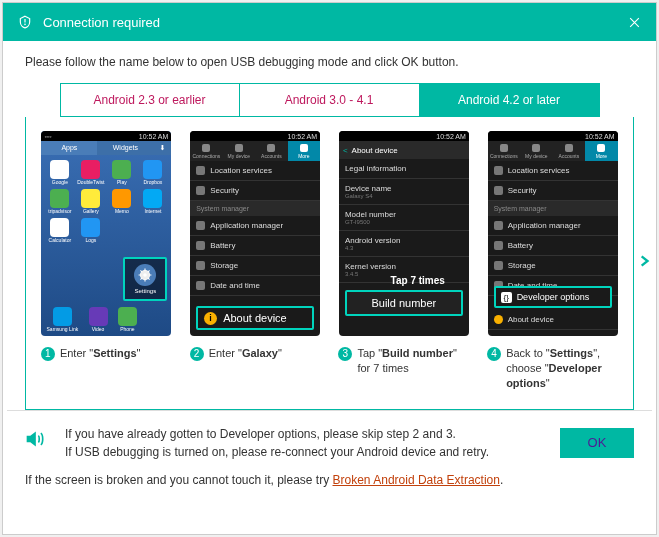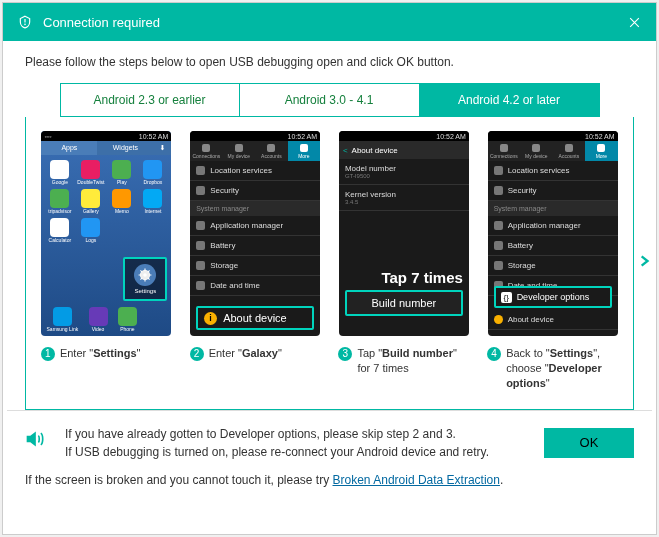--- a/index.html
+++ b/index.html
@@ -4,21 +4,21 @@
 <style>
   * { box-sizing: border-box; margin: 0; padding: 0; }
   body { font-family: Arial, sans-serif; background: #f0f0f0; width: 659px; height: 537px; overflow: hidden; }
   .dialog { width: 655px; height: 533px; background: #fff; border: 1px solid #ccc; margin: 2px; display: flex; flex-direction: column; }
   .titlebar { background: #00b8a3; color: #fff; height: 38px; display: flex; align-items: center; padding: 0 14px; }
   .titlebar .shield { width: 16px; height: 16px; margin-right: 10px; display:flex;align-items:center;justify-content:center;}
   .titlebar .title { flex: 1; font-size: 13px; }
   .titlebar .close { width: 16px; height: 16px; cursor: pointer; display:flex;align-items:center;justify-content:center; }
   .instructions { padding: 14px 22px 8px; font-size: 12px; color: #333; }
   .tabs { display: flex; justify-content: center; padding: 6px 22px 0; }
-  .tab { flex: 0 0 180px; text-align: center; padding: 9px 0; font-size: 12px; border: 1px solid #00b8a3; color: #15803d; cursor: pointer; }
+  .tab { flex: 0 0 180px; text-align: center; padding: 9px 0; font-size: 12px; border: 1px solid #00b8a3; color: #be185d; cursor: pointer; }
   .tab + .tab { border-left: none; }
   .tab.active { background: #00b8a3; color: #fff; }
   .steps-box { margin: 0 22px; border: 1px solid #00b8a3; border-top:none; padding: 14px 6px 18px; position: relative; display: flex; justify-content: space-around; }
   .step { width: 135px; display: flex; flex-direction: column; align-items: center; }
   .phone { width: 130px; height: 205px; background: #1a1a1a; border-radius: 4px; position: relative; overflow: hidden; font-size: 8px; color: #ddd; }
   .phone .statusbar { height: 10px; background: #000; display:flex; justify-content:space-between; align-items:center; padding:0 3px; font-size:7px;}
   
   .phone.home { background: linear-gradient(180deg,#3a6fb5 0%,#1e4a85 100%); }
   .home .toptabs { display:flex; background:#3d6fa8; }
   .home .toptabs div { flex:1; text-align:center; padding:3px 0; font-size:7px; color:#fff; }
@@ -40,34 +40,34 @@
   .dark .toolbar .tb .ti { width:8px; height:8px; background:#888; border-radius:2px; margin-bottom:1px;}
   .dark .toolbar .tb.more .ti { background:#fff; }
   .dark .section { padding:4px 6px; font-size:7px; color:#888; background:#2a2a2a; }
   .dark .item { padding:5px 6px; font-size:8px; color:#ddd; display:flex; align-items:center; gap:5px; border-bottom:1px solid #333;}
   .dark .item .ii { width:9px; height:9px; background:#777; border-radius:2px;}
   .dark .item .sub { font-size:6px; color:#777; display:block;}
   .highlight-box { border:2px solid #00d4bd; border-radius:2px; }
   .about-hl { position:absolute; bottom:6px; left:6px; right:6px; height:24px; background:#1a1a1a; display:flex; align-items:center; gap:6px; padding:0 6px;}
   .about-hl .ic { width:13px; height:13px; border-radius:50%; background:#f9b000; color:#000; display:flex;align-items:center;justify-content:center; font-size:9px; font-weight:bold;}
   .build-hl { position:absolute; bottom:20px; left:6px; right:6px; height:26px; background:#222; display:flex; align-items:center; justify-content:center; color:#fff; font-size:11px;}
-  .tap7 { position:absolute; bottom:50px; right:6px; color:#fff; font-size:15px; font-weight:bold;}
+  .tap7 { position:absolute; bottom:50px; right:24px; color:#fff; font-size:10px; font-weight:bold;}
   .dev-hl { position:absolute; bottom:28px; left:6px; right:6px; height:22px; background:#1a1a1a; display:flex; align-items:center; gap:5px; padding:0 5px; color:#fff; font-size:9px;}
   .dev-hl .ic { width:11px; height:11px; background:#fff; color:#000; display:flex;align-items:center;justify-content:center; font-size:8px; border-radius:2px;}
   .caption { margin-top:10px; font-size:11px; color:#333; line-height:1.35; display:flex; align-items:flex-start; gap:5px; width:100%; padding:0 2px;}
   .numcircle { width:14px; height:14px; border-radius:50%; background:#00b8a3; color:#fff; font-size:10px; display:flex; align-items:center; justify-content:center; flex-shrink:0; margin-top:1px;}
   .caption b { font-weight:bold; }
   .next-arrow { position:absolute; right:-18px; top:50%; transform:translateY(-50%); color:#00b8a3; cursor:pointer; }
   .footer { padding: 14px 22px 10px; font-size: 12px; color:#333; }
   .footer-row1 { display:flex; align-items:flex-start; gap:20px; }
   .speaker { width:20px; color:#00b8a3; flex-shrink:0; margin-top:4px;}
   .footer-text { flex:1; line-height:1.5; }
-  .ok-btn { background:#00b8a3; color:#000000; border:none; width:90px; height:30px; font-size:13px; cursor:pointer; align-self:center;}
+  .ok-btn { background:#00b8a3; color:#4c1d95; border:none; width:74px; height:30px; font-size:13px; cursor:pointer; align-self:center;}
   .footer-row2 { margin-top:12px; font-size:12px;}
-  .footer-row2 a { color:#0369a1; text-decoration:underline; cursor:pointer;}
+  .footer-row2 a { color:#c2410c; text-decoration:underline; cursor:pointer;}
   hr.sep { border:none; border-top:1px solid #ddd; margin: 0 4px;}
 </style>
 </head>
 <body>
 
 <div class="dialog">
   <div class="titlebar">
     <span class="shield">
       <svg width="14" height="14" viewBox="0 0 24 24" fill="none" stroke="#fff" stroke-width="2">
           <path d="M12 2 L20 6 V12 C20 17 16 21 12 22 C8 21 4 17 4 12 V6 Z"></path>
@@ -76,21 +76,21 @@
         </svg>
     </span>
     <span class="title">Connection required</span>
     <span class="close">
       <svg width="13" height="13" viewBox="0 0 24 24" stroke="#fff" stroke-width="2">
           <path d="M4 4 L20 20 M20 4 L4 20"></path>
         </svg>
     </span>
   </div>
 
-  <div class="instructions">Please follow the steps below to open USB debugging open and click OK button.</div>
+  <div class="instructions">Please follow the name below to open USB debugging mode and click OK button.</div>
 
   <div class="tabs">
     <div class="tab">Android 2.3 or earlier</div>
     <div class="tab">Android 3.0 - 4.1</div>
     <div class="tab active">Android 4.2 or later</div>
   </div>
 
   <div class="steps-box">
 
     <div class="step">
@@ -249,21 +249,30 @@
       <div class="phone dark">
         <div class="statusbar">
             <span></span>
             <span>10:52 AM</span>
           </div>
         <div class="topbar">
             <span class="back">&lt;</span>
             <span>About device</span>
           </div>
         <div class="item">
+            <span>Legal information</span>
+          </div>
+        <div class="item">
+            <div><span>Device name</span><span class="sub">Galaxy S4</span></div>
+          </div>
+        <div class="item">
             <div><span>Model number</span><span class="sub">GT-I9500</span></div>
+          </div>
+        <div class="item">
+            <div><span>Android version</span><span class="sub">4.3</span></div>
           </div>
         <div class="item">
             <div><span>Kernel version</span><span class="sub">3.4.5</span></div>
           </div>
         <div class="tap7">Tap 7 times</div>
         <div class="build-hl highlight-box">Build number</div>
       </div>
       <div class="caption">
         <span class="numcircle">3</span>
         <span><span>Tap "</span><b>Build number</b><span>" for 7 times</span></span>

